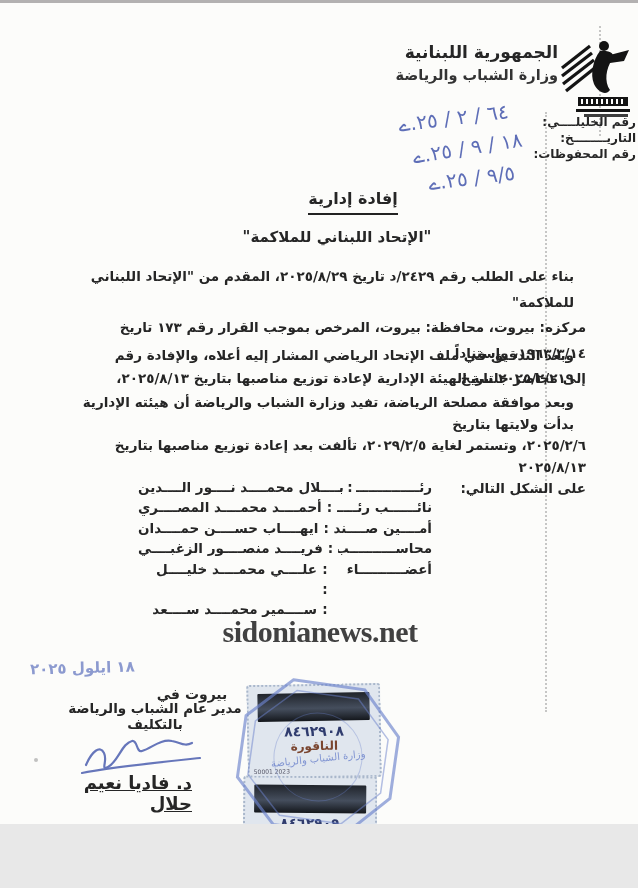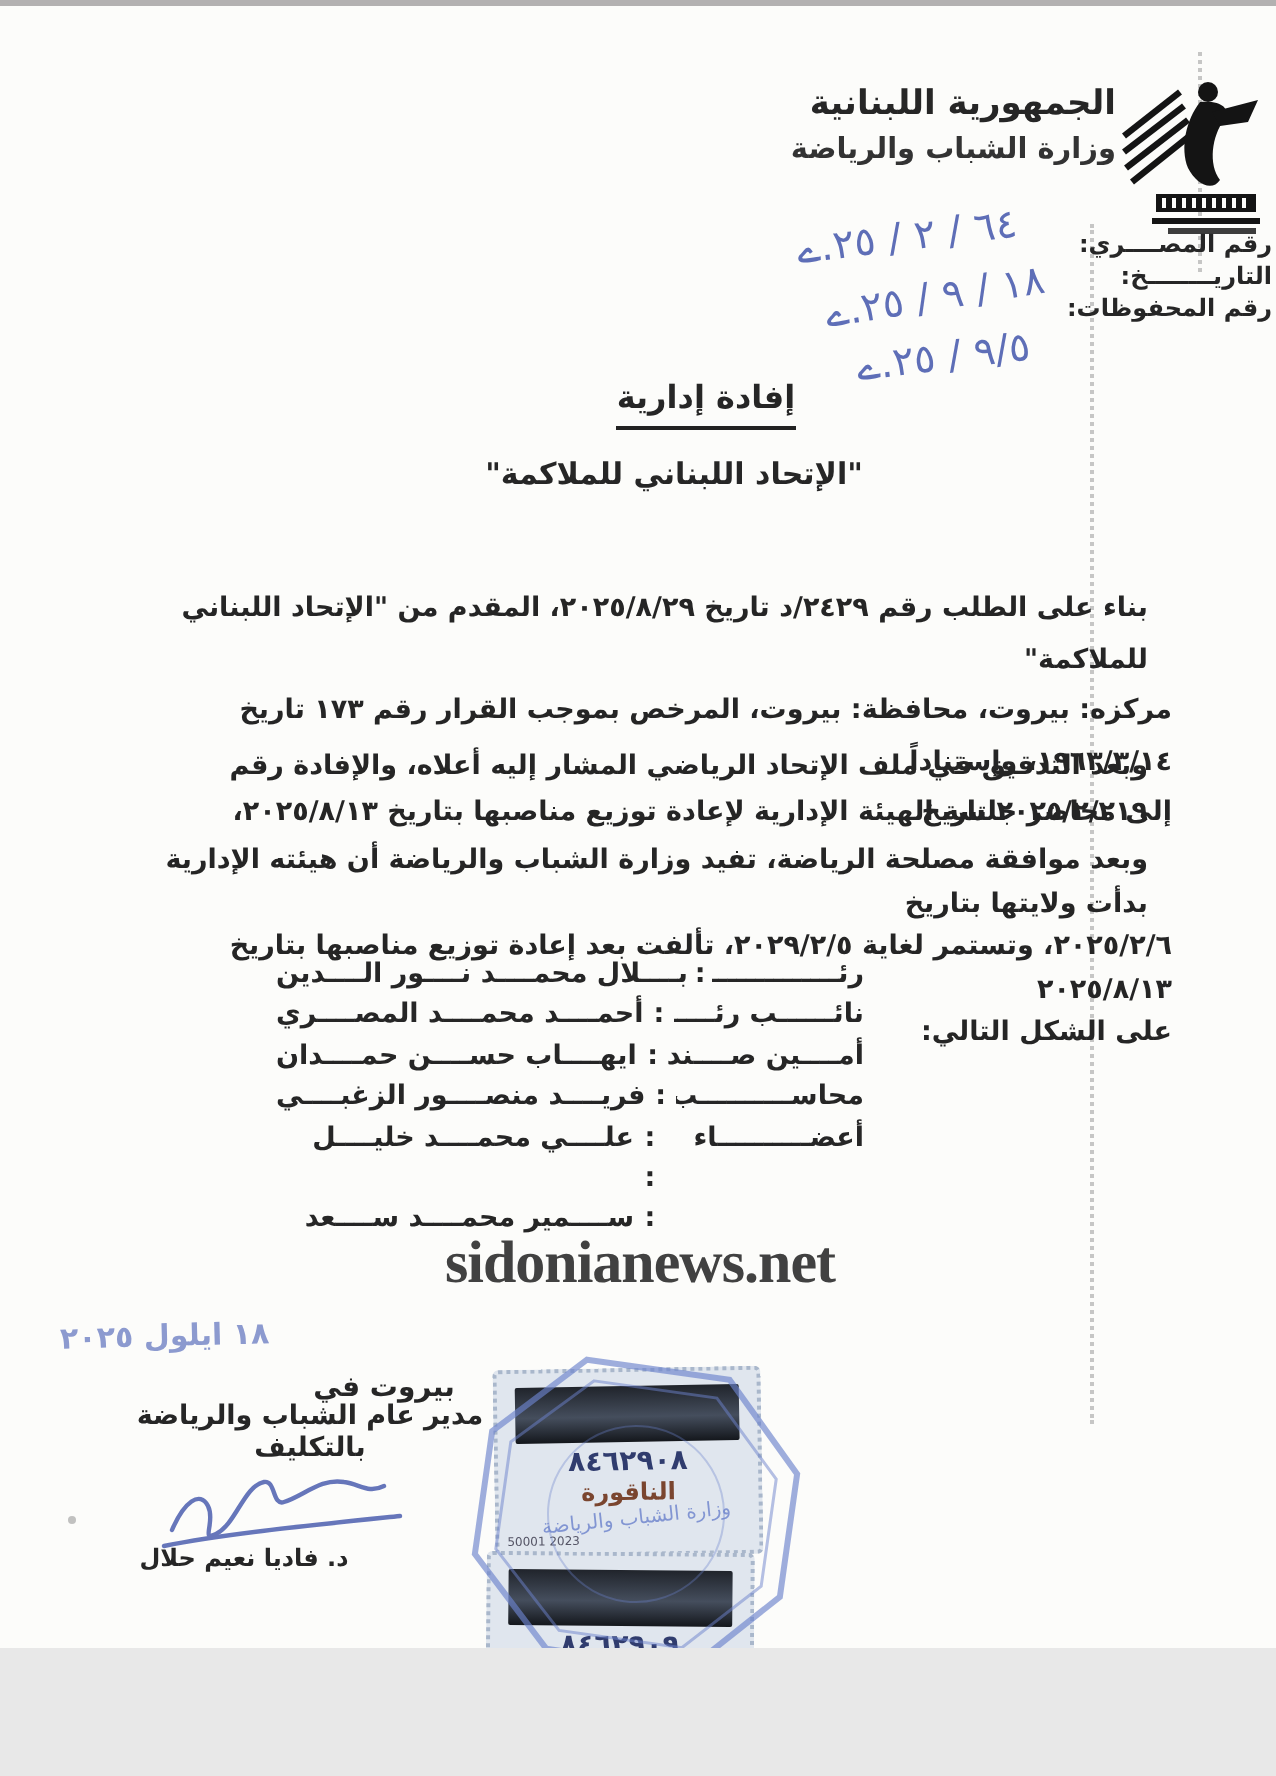--- a/index.html
+++ b/index.html
@@ -20,43 +20,43 @@
         white-space:nowrap;opacity:.9;}
   .hv1{left:398px;top:106px;transform:rotate(-7deg);}
   .hv2{left:412px;top:136px;transform:rotate(-9deg);}
   .hv3{left:428px;top:166px;transform:rotate(-7deg);}
   .title-wrap{left:233px;top:189px;width:240px;text-align:center;}
   .doc-title{display:inline-block;font-size:16px;font-weight:bold;direction:rtl;
              border-bottom:2px solid #222;padding-bottom:5px;}
   .subtitle{left:217px;top:228px;width:240px;text-align:center;font-size:15px;
             font-weight:bold;direction:rtl;}
   .para{left:53px;width:533px;direction:rtl;text-align:right;font-weight:bold;
-        font-size:13.5px;color:#252525;margin-top:28px;}
+        font-size:13.5px;color:#252525;}
   .p1{top:264px;line-height:25.5px;}
   .p2{top:344px;line-height:23px;}
   .p3{top:392px;line-height:21.5px;}
   .indent{padding-right:12px;}
   .board{left:138px;top:477px;width:294px;direction:rtl;font-size:13.5px;font-weight:bold;}
   .brow{display:flex;line-height:20.4px;}
   .role{width:99px;white-space:nowrap;overflow:hidden;}
   .colon{width:16px;text-align:center;}
   .colon::before{content:":";}
   .bname{white-space:nowrap;}
   .watermark{left:198px;top:615px;width:244px;text-align:center;font-size:30px;
              font-weight:bold;color:#414141;font-family:Liberation Serif, serif;
              letter-spacing:-.5px;}
   .date-stamp{left:30px;top:659px;font-size:15px;font-weight:bold;color:#8392cc;
               direction:rtl;letter-spacing:2px;transform:rotate(-1.5deg);opacity:.92;}
   .place{left:152px;top:686px;width:80px;text-align:center;font-size:14px;
          font-weight:bold;direction:rtl;}
   .director{left:48px;top:700px;width:214px;text-align:center;font-size:13.5px;
             font-weight:bold;direction:rtl;}
   .sig{left:72px;top:733px;width:152px;height:48px;}
-  .signer{left:52px;top:772px;width:140px;text-align:center;font-size:12px;
-          font-weight:bold;direction:rtl;}
+  .signer{left:52px;top:772px;width:140px;font-size:18px;
+          font-weight:bold;direction:rtl;text-decoration:underline;}
   .stamps{left:243px;top:682px;width:150px;height:195px;}
   .fstamp{position:absolute;width:130px;height:90px;background:#e0e6ee;
           border:2px dotted #a9b7cb;border-radius:3px;}
   .fs1{left:4px;top:2px;transform:rotate(-1deg);}
   .fs2{left:0px;top:94px;transform:rotate(.5deg);}
   .band{margin:7px 9px 2px;height:28px;
         background:linear-gradient(180deg,#20242b 0%,#454e5d 55%,#14171c 100%);
         border-radius:1px;}
   .snum{text-align:center;font-size:14px;font-weight:bold;color:#303c6e;
         letter-spacing:2px;direction:ltr;}
@@ -99,21 +99,21 @@
         <rect x="61" y="65" width="2" height="5"></rect>
       </g>
       <rect x="16" y="75" width="54" height="3" fill="#141414"></rect>
     </svg>
   </div>
   <div class="abs republic">الجمهورية اللبنانية</div>
   <div class="abs ministry">وزارة الشباب والرياضة</div>
   <div class="abs logo-dash"></div>
 
   <div class="abs ref-labels">
-    <div>رقم المصــــري:</div>
+    <div>رقم الخليلــــي:</div>
     <div>التاريــــــــخ:</div>
     <div>رقم المحفوظات:</div>
   </div>
   <div class="abs hand hv1">ے.٢٥ / ٢ / ٦٤</div>
   <div class="abs hand hv2">ے.٢٥ / ٩ / ١٨</div>
   <div class="abs hand hv3">ے.٢٥ /  ٩/٥</div>
 
   <div class="abs title-wrap">
     <span class="doc-title">إفادة إدارية</span>
   </div>

